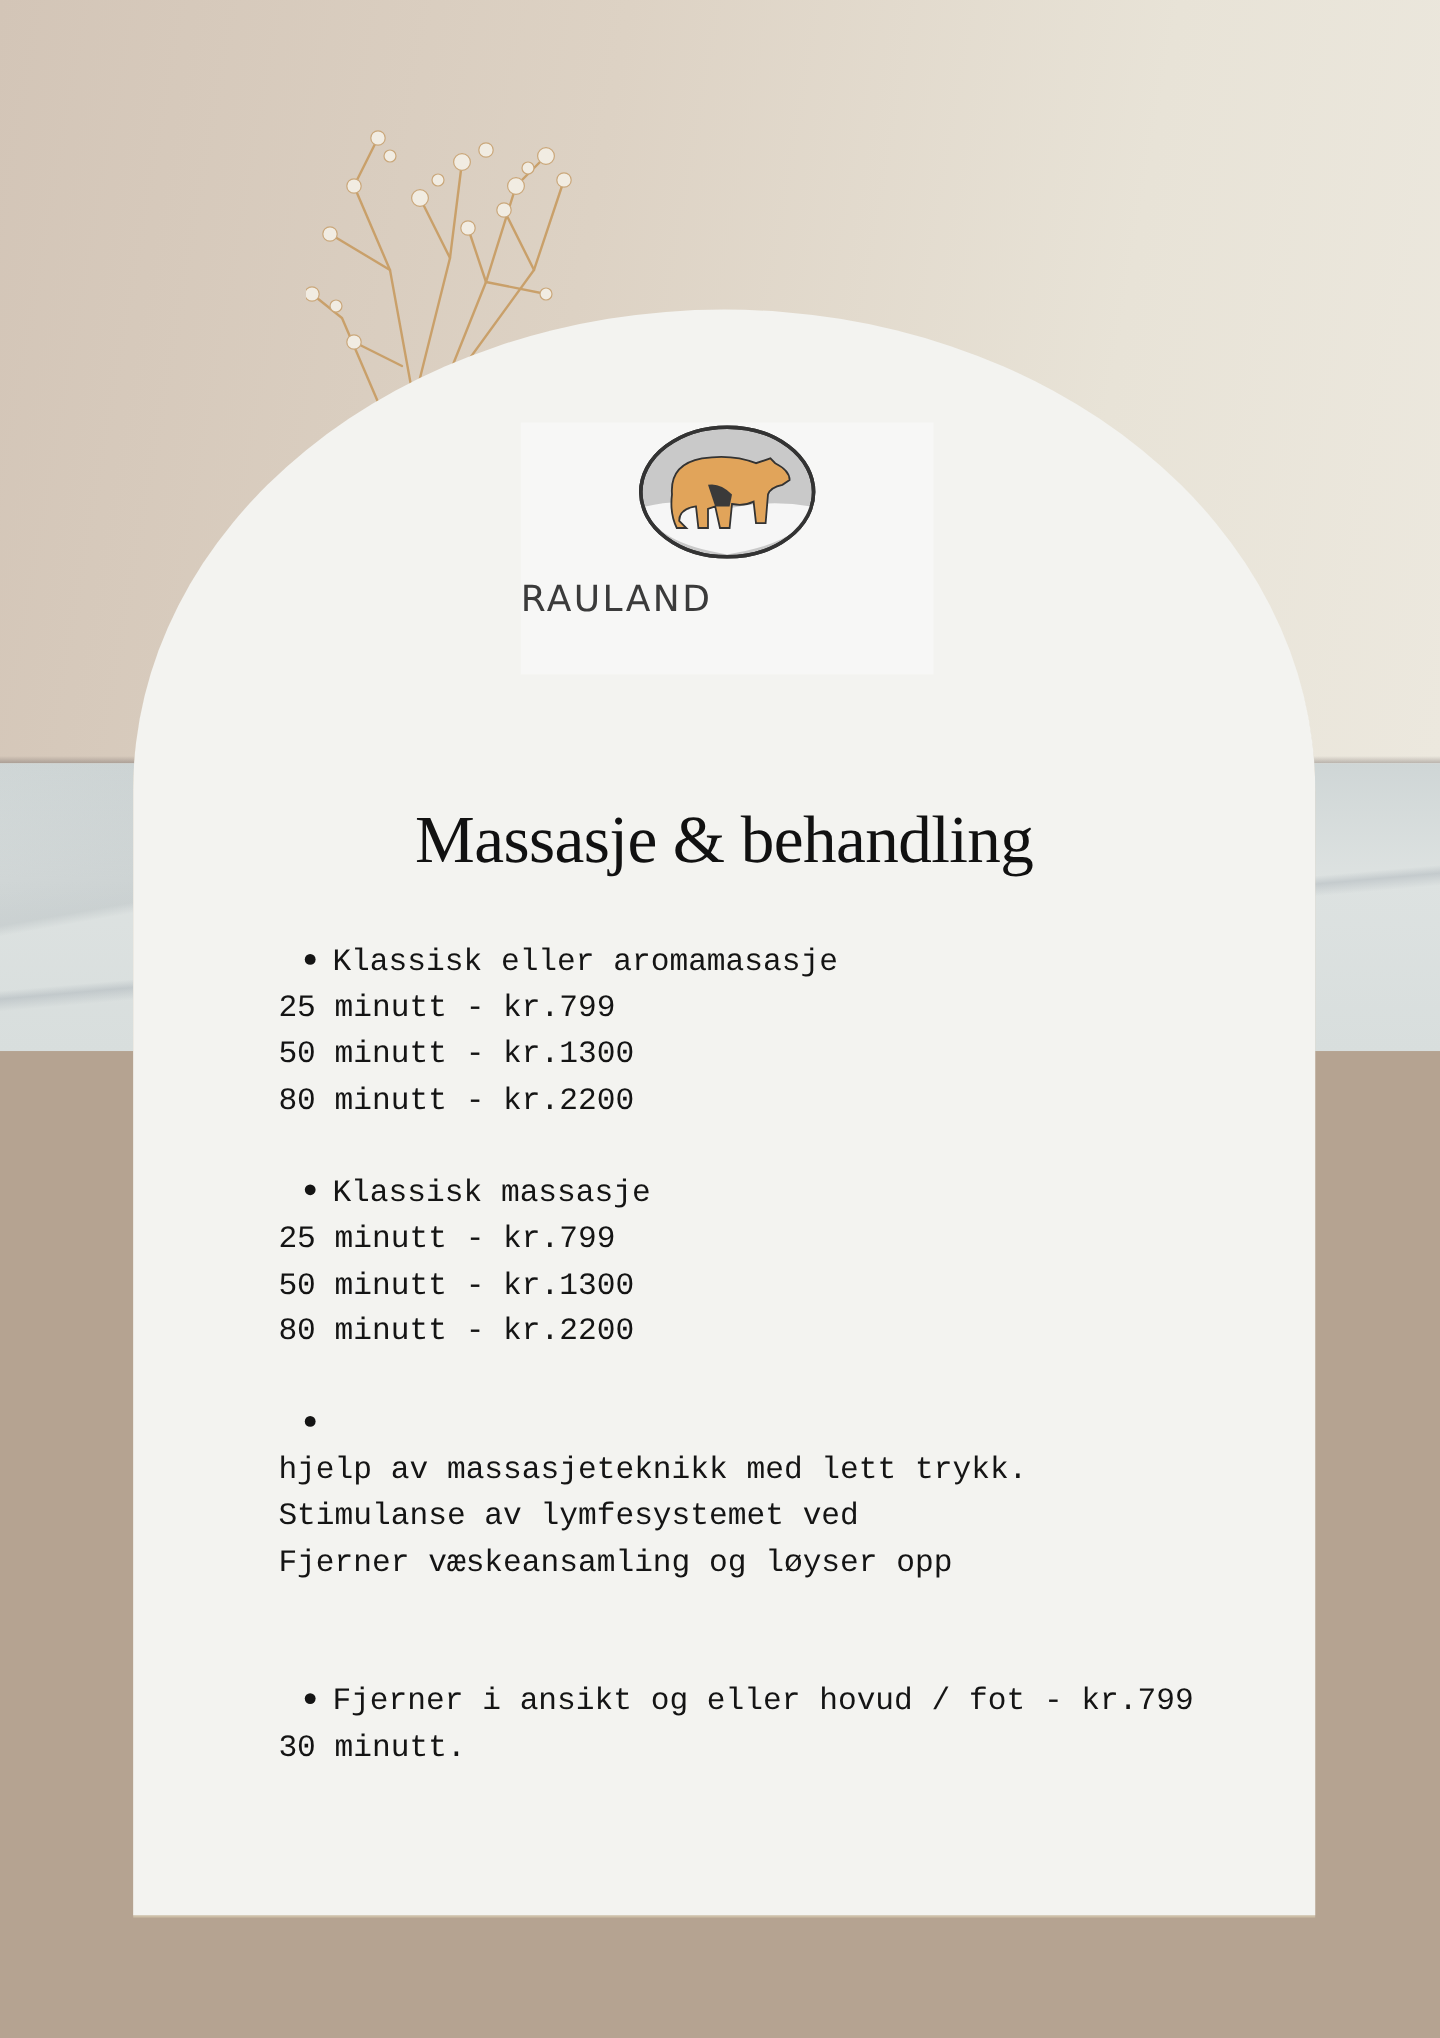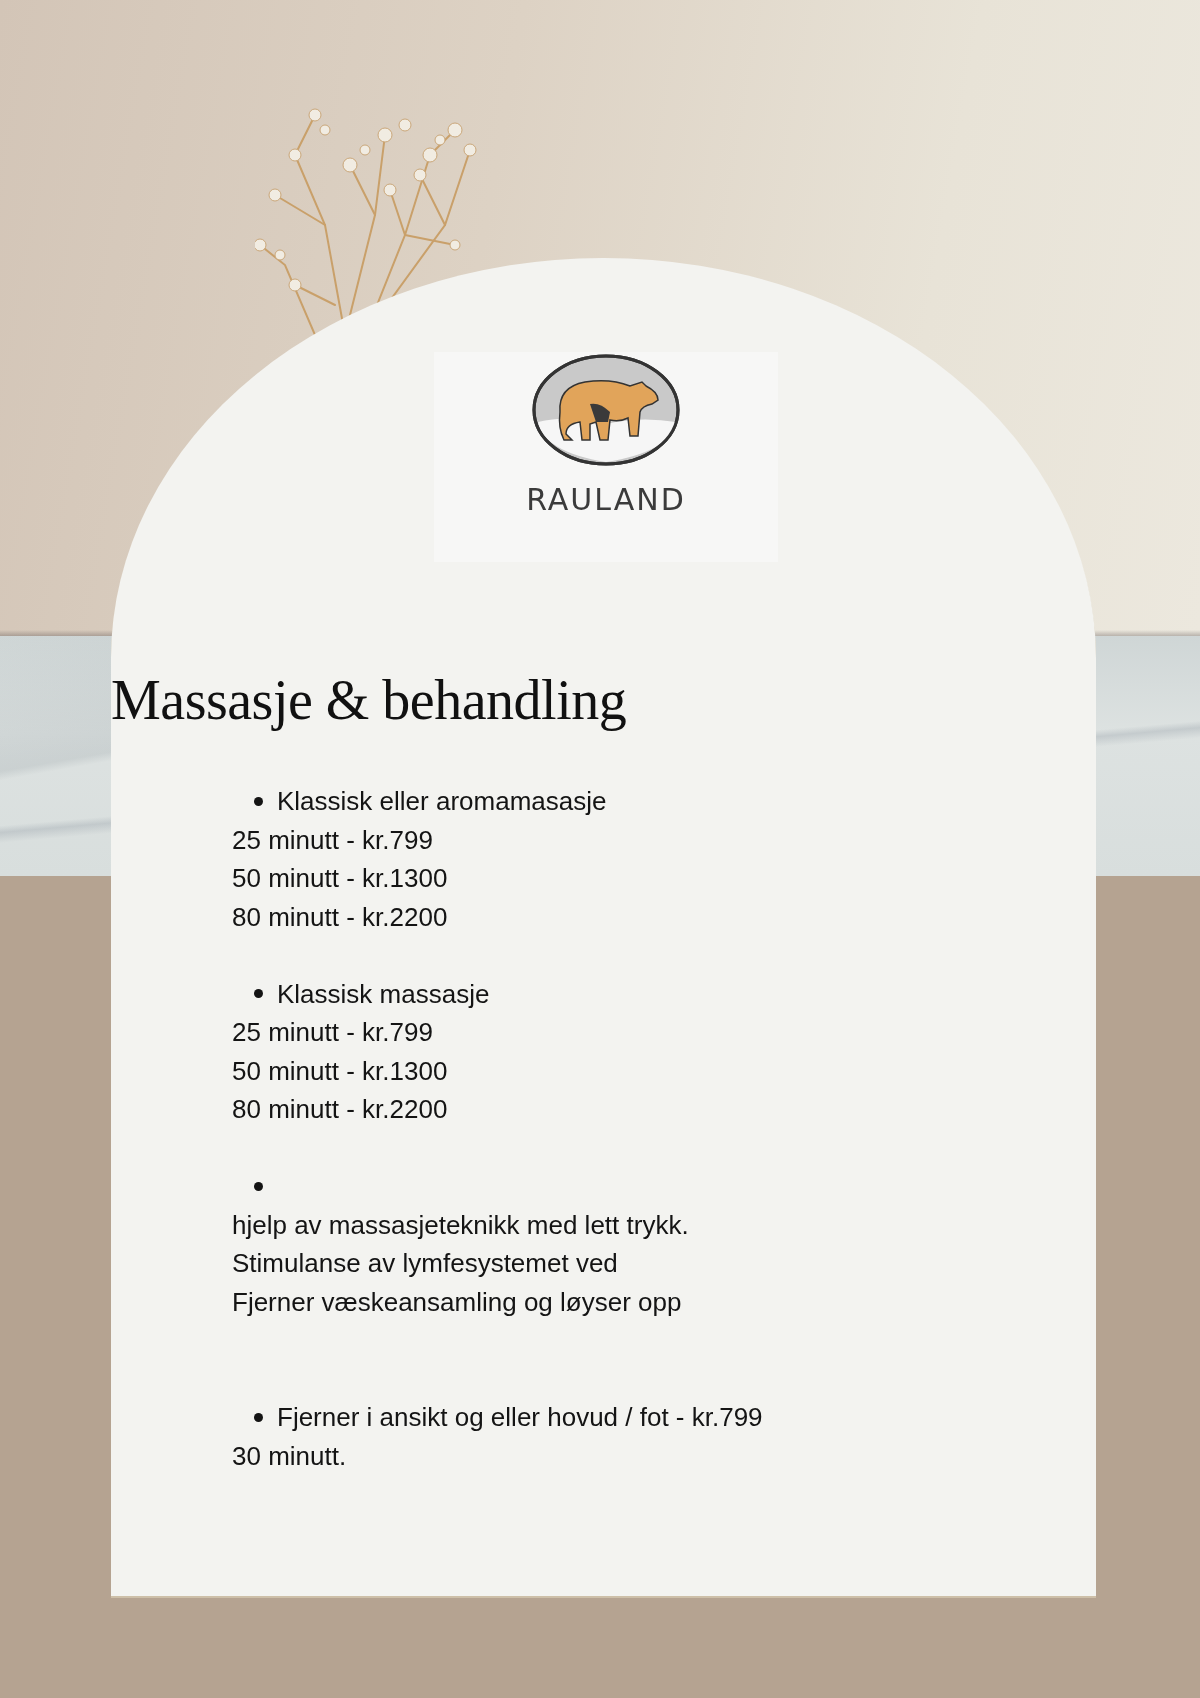--- a/index.html
+++ b/index.html
@@ -33,33 +33,33 @@
     background: #f3f3f0;
     border-radius: 492px 492px 0 0 / 400px 400px 0 0;
     box-shadow: 0 2px 0 #cdbfa8;
   }
   .logo {
     position: absolute; left: 434px; top: 352px; width: 344px; height: 210px;
     background: #f7f7f6;
   }
   .logo-emblem { position: absolute; left: 96px; top: 0; width: 152px; height: 116px; }
   .logo-line {
-    position: absolute; left: 0; width: 344px; text-align: center;
+    position: absolute; left: 0; width: 344px; text-align: left;
     font-family: "DejaVu Sans", sans-serif; color: #3b3b3b; letter-spacing: 2px;
   }
   .logo-line.l1 { top: 130px; font-size: 30px; }
   .logo-line.l2 { top: 172px; font-size: 31px; letter-spacing: 1px; }
   .title {
-    position: absolute; left: 111px; width: 985px; top: 630px; text-align: left;
+    position: absolute; left: 111px; width: 985px; top: 630px; text-align: center;
     font-family: "Liberation Serif", "DejaVu Serif", serif; font-size: 56px;
     color: #111; letter-spacing: -0.5px; font-weight: normal;
   }
   .content {
     position: absolute; left: 232px; top: 782px; width: 760px;
-    font-family: Liberation Sans, sans-serif; font-size: 26px; line-height: 38.5px; color: #141414;
+    font-family: Liberation Mono, monospace; font-size: 26px; line-height: 38.5px; color: #141414;
   }
   .line { white-space: nowrap; height: 38.5px; }
   .bullet-line { padding-left: 22px; position: relative; }
   .bullet-dot {
     display: inline-block; width: 9px; height: 9px; border-radius: 50%; background: #141414;
     vertical-align: middle; margin-right: 14px; margin-top: -4px;
   }
   .gap { height: 38.5px; }
   .gap2 { height: 77px; }
 </style>

